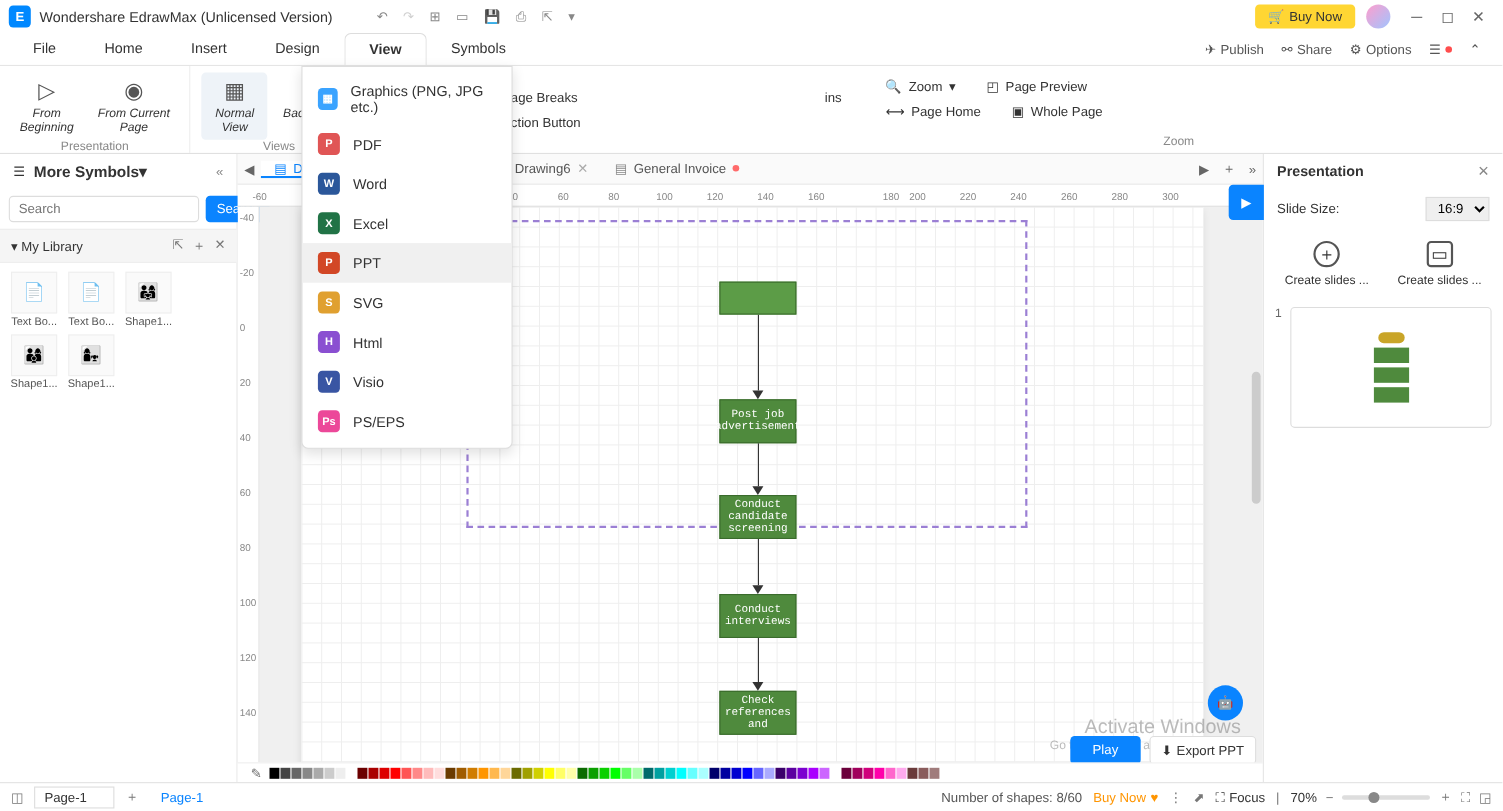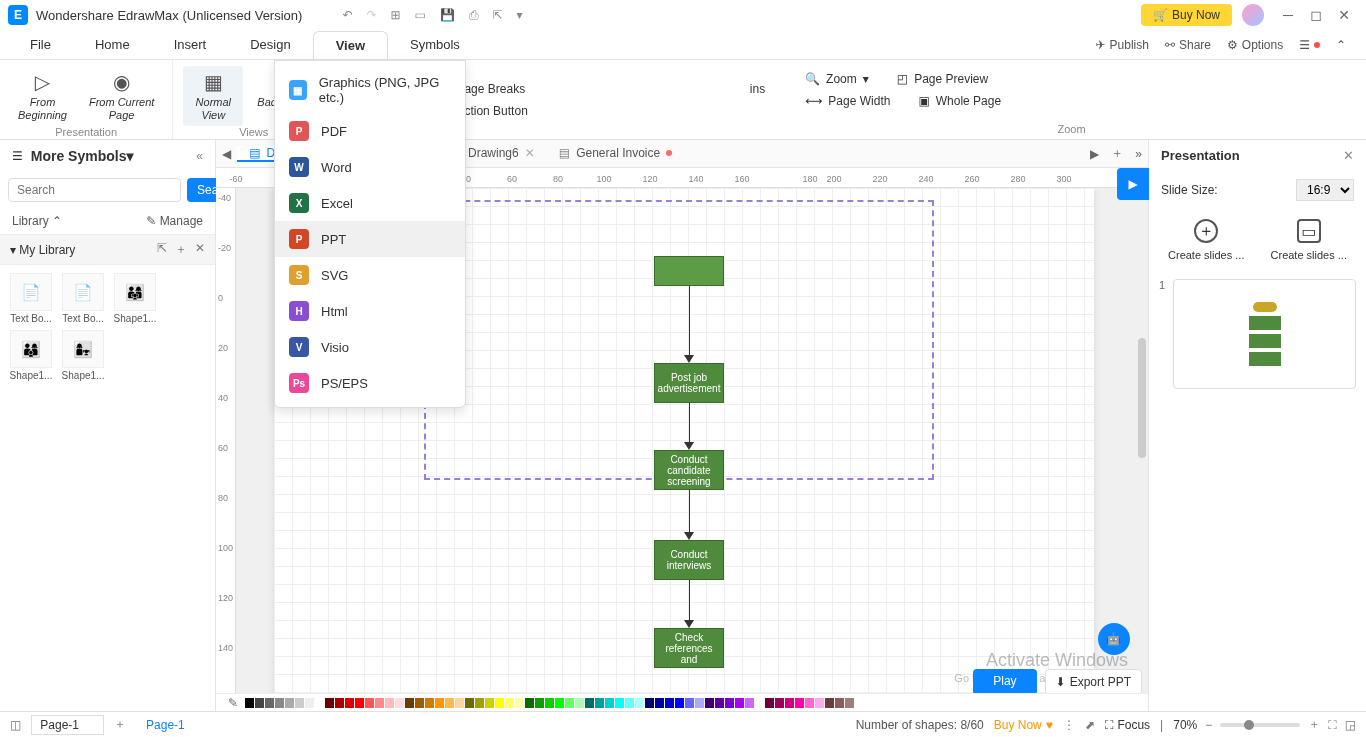--- a/index.html
+++ b/index.html
@@ -10,21 +10,21 @@
 .titlebar .logo { width: 20px; height: 20px; background: #0088ff; border-radius: 4px; display: flex; align-items: center; justify-content: center; color: #fff; font-weight: bold; margin-right: 8px; }
 .titlebar .app-title { font-size: 13px; color: #333; }
 .titlebar .qat { display: flex; gap: 14px; margin-left: 40px; color: #666; }
 .titlebar .qat span { cursor: pointer; color: #888; }
 .titlebar .spacer { flex: 1; }
 .titlebar .buynow { background: #ffd633; color: #333; padding: 4px 12px; border-radius: 4px; font-size: 12px; display: flex; align-items: center; gap: 4px; }
 .titlebar .avatar { width: 22px; height: 22px; border-radius: 50%; background: linear-gradient(135deg,#ff9ecd,#a0c4ff); margin: 0 10px; }
 .titlebar .winbtn { width: 28px; text-align: center; color: #666; font-size: 14px; cursor: pointer; }
 
 
-.menubar { height: 30px; display: flex; align-items: center; padding: 0 8px; border-bottom: 1px solid #e5e5e5; }
+.menubar { height: 30px; display: flex; padding: 0 8px; border-bottom: 1px solid #e5e5e5; }
 .menubar .tabs { display: flex; }
 .menubar .tab { padding: 6px 22px; cursor: pointer; font-size: 13px; }
 .menubar .tab.active { background: #fff; border: 1px solid #ddd; border-bottom: none; border-radius: 6px 6px 0 0; font-weight: 600; }
 .menubar .spacer { flex:1; }
 .menubar .right { display: flex; gap: 16px; color: #555; font-size: 12px; align-items:center; padding-right:12px; }
 .menubar .right span { display:flex; align-items:center; gap:4px; cursor:pointer; }
 .notif-dot { width:6px; height:6px; background:#ff4d4d; border-radius:50%; }
 
 
 .ribbon { height: 80px; background: #fff; display: flex; border-bottom: 1px solid #e0e0e0; }
@@ -70,21 +70,21 @@
 .doctabs .arrow { padding:0 6px; color:#666; cursor:pointer; }
 .ruler-h { height:20px; background:#fff; border-bottom:1px solid #ddd; position:relative; font-size:9px; color:#888; display:flex; }
 .ruler-h .ticklbl { position:absolute; top:6px; transform:translateX(-50%); }
 .canvaswrap { flex:1; display:flex; overflow:hidden; }
 .ruler-v { width:20px; background:#fff; border-right:1px solid #ddd; position:relative; font-size:9px; color:#888; }
 .ruler-v .ticklbl { position:absolute; left:2px; transform:translateY(-50%); }
 .canvas { flex:1; background:#f0f0f0; position:relative; overflow:hidden; }
 .page { position:absolute; left:38px; top:0; width:820px; height:600px; background:#fff; box-shadow:0 2px 8px rgba(0,0,0,0.1);
   background-image: linear-gradient(#eee 1px, transparent 1px), linear-gradient(90deg, #eee 1px, transparent 1px);
   background-size: 18px 18px; }
-.flownode { position:absolute; background:#4f8a3d; color:#fff; font-size:10px; text-align:center; display:flex; align-items:center; justify-content:center; padding:4px; border:1px solid #3a6b2c; }
+.flownode { position:absolute; background:#4f8a3d; color:#fff; font-size:10px; text-align:center; display:flex; align-items:center; justify-content:center; padding:4px; border:1px solid #3a6b2c;font-family:Liberation Mono, monospace; }
 .arrow-down { position:absolute; width:0; height:0; border-left:5px solid transparent; border-right:5px solid transparent; border-top:8px solid #333; }
 .vline { position:absolute; width:1px; background:#333; }
 .dashbox { position:absolute; border:2px dashed #9b7fd4; }
 .halfcircle { position:absolute; width:28px; height:14px; background:#9b7fd4; border-radius:0 0 14px 14px; }
 .vscroll { position:absolute; right:2px; width:8px; background:#ccc; border-radius:4px; }
 .chatfab { position:absolute; right:18px; bottom:38px; width:32px; height:32px; border-radius:50%; background:#0a84ff; display:flex; align-items:center; justify-content:center; color:#fff; }
 .watermark { position:absolute; right:20px; bottom:8px; color:rgba(120,120,120,0.5); font-size:18px; text-align:right; line-height:1.2; pointer-events:none; }
 .watermark .sub { font-size:11px; }
 .colorbar { height:18px; display:flex; align-items:center; padding:0 12px; gap:1px; background:#fff; border-top:1px solid #eee; }
 .colorbar .sw { width:9px; height:10px; }
@@ -232,21 +232,21 @@
       </div>
     <div style="height:14px"></div>
   </div>
   <div class="ribbon-group" style="border-right:none; flex:1;">
     <div class="zoomgrp">
       <div class="zoomrow">
         <div class="zbtn">🔍 <span>Zoom</span>▾</div>
         <div class="zbtn">◰ <span>Page Preview</span></div>
       </div>
       <div class="zoomrow">
-        <div class="zbtn">⟷ <span>Page Width</span></div>
+        <div class="zbtn">⟷ <span>Page Home</span></div>
         <div class="zbtn">▣ <span>Whole Page</span></div>
       </div>
     </div>
     <div class="label">Zoom</div>
   </div>
 
   <div class="export-menu" id="exportmenu">
       <div class="export-item">
         <span class="eicon" style="background:#3aa3ff">▦</span>
         <span>Graphics (PNG, JPG etc.)</span>
@@ -290,24 +290,20 @@
 
   <div class="leftpanel">
     <div class="ms-head">
       <span>☰</span>
       <span class="title"><span>More Symbols</span>▾</span>
       <span class="collapse">«</span>
     </div>
     <div class="searchrow">
       <input placeholder="Search" style="">
       <button class="searchbtn">Search</button>
-    </div>
-    <div class="librow">
-      <span><span>Library</span> ⌃</span>
-      <span>✎ <span>Manage</span></span>
     </div>
     <div class="mylib">
       <span class="lbl">▾ <span>My Library</span></span>
       <span class="acts">
         <span>⇱</span>
         <span>＋</span>
         <span>✕</span>
       </span>
     </div>
     <div class="shapes" id="shapegrid">

